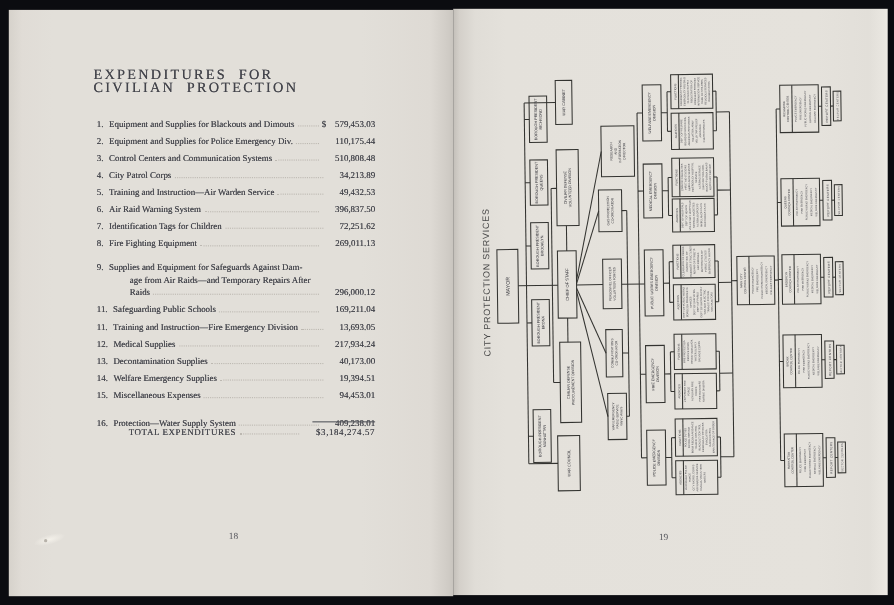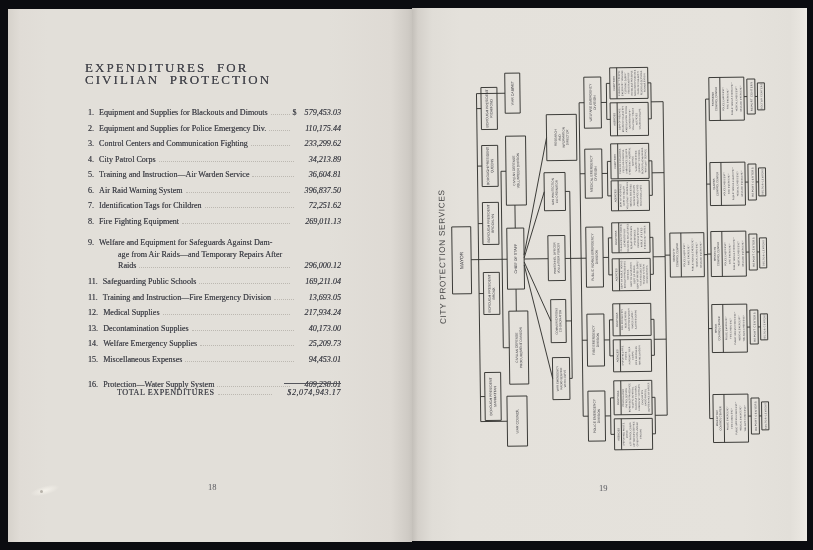--- a/index.html
+++ b/index.html
@@ -7,21 +7,21 @@
 #pageL{position:absolute;left:0;top:1px;width:404px;height:533px;background:#e2dfd9;
 background:linear-gradient(90deg,#d6d2cb 0px,#e0dcd6 12px,#e2dfd9 40px,#e2dfd9 320px,#dedad4 383px,#cfcbc5 400px,#c8c4be 404px);}
 #pageR{position:absolute;left:404px;top:0;width:395px;height:533px;background:#e4e1db;
 background:linear-gradient(90deg,#c3bfb9 0px,#d4d0ca 6px,#e0ddd7 20px,#e4e1db 48px,#e5e2dc 330px,#e2dfd9 378px,#eae7e1 392px,#eeebe5 395px);}
 .row{position:absolute;left:88px;width:253px;display:flex;align-items:baseline;
 font-size:8.1px;color:#46474e;white-space:nowrap;text-shadow:0 0 0.35px rgba(70,71,78,0.9);}
 .n{flex:0 0 auto;}
 .lb{padding-left:5px;}
 .ld{flex:1 1 auto;border-bottom:1px dotted #bcb8b1;margin:0 3px 1px 3px;min-width:4px;}
 .dl{width:12px;flex:0 0 12px;text-align:left;}
-.am{text-align:right;font-style:italic;}
+.am{text-align:right;}
 #title{position:absolute;left:85px;top:62px;width:260px;color:#43444b;
 font-size:13px;letter-spacing:2.05px;line-height:12.2px;text-shadow:0 0 0.4px rgba(67,68,75,0.85);}
 .pgnum{position:absolute;font-size:8.5px;color:#55565c;}
 #rule{position:absolute;left:284px;top:383px;width:57px;border-top:0.8px solid #55565c;}
 </style></head>
 <body>
 
 <div id="book">
 
 <div id="pageL"></div>
@@ -40,38 +40,38 @@
   </div>
 <div class="row" style="top:123.5px">
     <span class="n">2.</span>
     <span class="lb">Equipment and Supplies for Police Emergency Div.</span>
     <span class="ld"></span>
     <span class="dl"></span>
     <span class="am">110,175.44</span>
   </div>
 <div class="row" style="top:139px">
     <span class="n">3.</span>
-    <span class="lb">Control Centers and Communication Fighting</span>
-    <span class="ld"></span>
-    <span class="dl"></span>
-    <span class="am">233,299.62</span>
+    <span class="lb">Control Centers and Communication Systems</span>
+    <span class="ld"></span>
+    <span class="dl"></span>
+    <span class="am">510,808.48</span>
   </div>
 <div class="row" style="top:154.5px">
     <span class="n">4.</span>
     <span class="lb">City Patrol Corps</span>
     <span class="ld"></span>
     <span class="dl"></span>
     <span class="am">34,213.89</span>
   </div>
 <div class="row" style="top:170px">
     <span class="n">5.</span>
     <span class="lb">Training and Instruction—Air Warden Service</span>
     <span class="ld"></span>
     <span class="dl"></span>
-    <span class="am">36,604.81</span>
+    <span class="am">49,432.53</span>
   </div>
 <div class="row" style="top:185.5px">
     <span class="n">6.</span>
     <span class="lb">Air Raid Warning System</span>
     <span class="ld"></span>
     <span class="dl"></span>
     <span class="am">396,837.50</span>
   </div>
 <div class="row" style="top:201px">
     <span class="n">7.</span>
@@ -113,57 +113,57 @@
     <span class="lb">Decontamination Supplies</span>
     <span class="ld"></span>
     <span class="dl"></span>
     <span class="am">40,173.00</span>
   </div>
 <div class="row" style="top:339px">
     <span class="n">14.</span>
     <span class="lb">Welfare Emergency Supplies</span>
     <span class="ld"></span>
     <span class="dl"></span>
-    <span class="am">25,209.73</span>
+    <span class="am">19,394.51</span>
   </div>
 <div class="row" style="top:354.5px">
     <span class="n">15.</span>
     <span class="lb">Miscellaneous Expenses</span>
     <span class="ld"></span>
     <span class="dl"></span>
     <span class="am">94,453.01</span>
   </div>
 <div class="row" style="top:380px">
     <span class="n">16.</span>
     <span class="lb">Protection—Water Supply System</span>
     <span class="ld"></span>
     <span class="dl"></span>
     <span class="am">409,238.01</span>
   </div>
 <div class="row" style="top:238px">
     <span class="n">9.</span>
-    <span class="lb">Welfare and Equipment for Safeguards Against Dam-</span>
+    <span class="lb">Supplies and Equipment for Safeguards Against Dam-</span>
   </div>
 <div class="row" style="top:249.5px">
     <span class="n"></span>
     <span class="lb" style="padding-left:30px">age from Air Raids—and Temporary Repairs After</span>
   </div>
 <div class="row" style="top:261px">
     <span class="n"></span>
     <span class="lb" style="padding-left:30px">Raids</span>
     <span class="ld"></span>
     <span class="dl"></span>
     <span class="am">296,000.12</span>
   </div>
 <div class="row" style="top:387.5px">
     <span class="n"></span>
     <span class="lb" style="padding-left:29px;letter-spacing:0.55px">TOTAL EXPENDITURES</span>
     <span class="ld"></span>
     <span class="dl"></span>
-    <span class="am" style="letter-spacing:0.55px">$2,074,943.17</span>
+    <span class="am" style="letter-spacing:0.55px">$3,184,274.57</span>
   </div>
 
 <div id="rule"></div>
 
 <div style="position:absolute;left:30px;top:486px;width:30px;height:9px;background:radial-gradient(ellipse at 50% 50%, rgba(246,243,236,0.9), rgba(246,243,236,0) 70%);transform:rotate(-15deg);"></div>
 <div style="position:absolute;left:40px;top:490px;width:3px;height:3px;border-radius:50%;background:#b7b2aa;"></div>
 
 <div class="pgnum" style="left:208px;top:482px;">18</div>
 
 <div class="pgnum" style="left:599px;top:483px;font-family:Liberation Serif, serif;">19</div>

